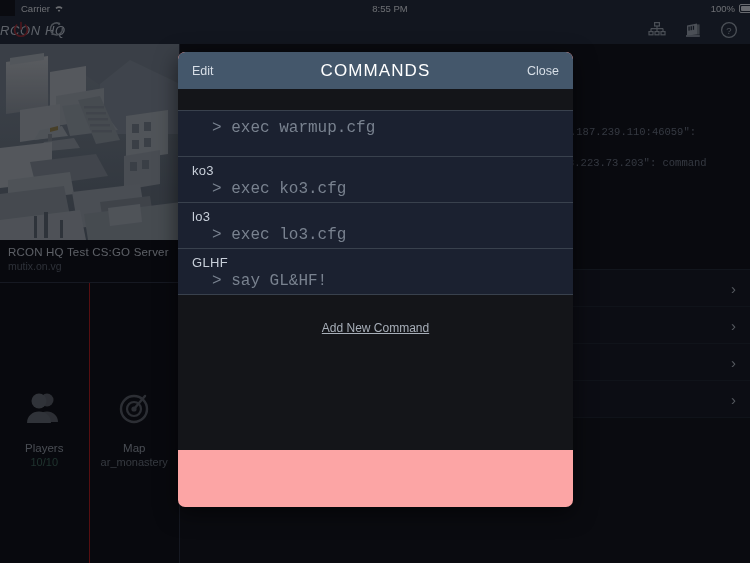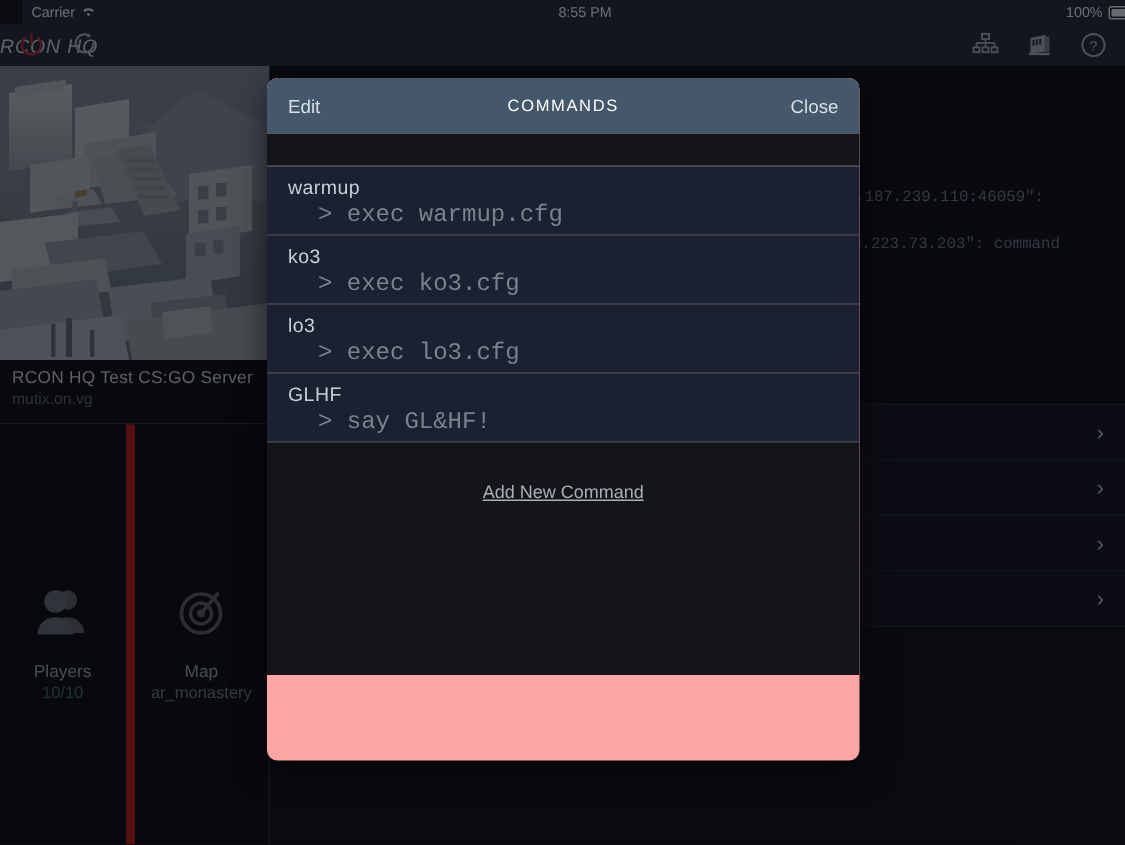--- a/index.html
+++ b/index.html
@@ -87,21 +87,21 @@
   .server-host { color: #5d6572; font-size: 10.5px; margin-top: 2px; }
 
   .tilegrid {
     display: grid;
     grid-template-columns: 1fr 1fr;
     border-top: 1px solid #2a3240;
     height: 281px;
   }
   .tile {
     position: relative;
-    border-right: 6px solid #b91c1c;
+    border-right: 1px solid #b91c1c;
     display: flex;
     flex-direction: column;
     align-items: center;
     justify-content: center;
     padding-top: 10px;
     background: #0d0f14;
   }
   .tile:last-child { border-right: none; }
   .tile-icon { width: 40px; height: 40px; margin-bottom: 14px; opacity: .62; }
   .tile-label { color: #9aa2ad; font-size: 11.5px; }
@@ -176,21 +176,21 @@
     position: relative;
     border-radius: 7px 7px 0 0;
   }
   .sheet-header .btn {
     color: #d8dfe7; font-size: 12.5px; cursor: pointer; z-index: 2;
   }
   .sheet-header .title {
     position: absolute; left: 0; right: 0;
     text-align: center;
     color: #ffffff;
-    font-size: 11px;
+    font-size: 17px;
     letter-spacing: 1.1px;
   }
   .sheet-header .right { margin-left: auto; }
 
   .sheet-gap { height: 21px; background: #141519; }
 
   .cmd-list { border-top: 1px solid #39414d; }
   .cmd-row {
     height: 46px;
     background: #1b2130;
@@ -420,21 +420,20 @@
     <div class="sheet-header">
       <span class="btn">Edit</span>
       <span class="title">COMMANDS</span>
       <span class="btn right">Close</span>
     </div>
 
     <div class="sheet-gap"></div>
 
     <div class="cmd-list">
       <div class="cmd-row">
-        <div class="cmd-name">warmup</div>
         <div class="cmd-exec">&gt; exec warmup.cfg</div>
       </div>
       <div class="cmd-row">
         <div class="cmd-name">ko3</div>
         <div class="cmd-exec">&gt; exec ko3.cfg</div>
       </div>
       <div class="cmd-row">
         <div class="cmd-name">lo3</div>
         <div class="cmd-exec">&gt; exec lo3.cfg</div>
       </div>

